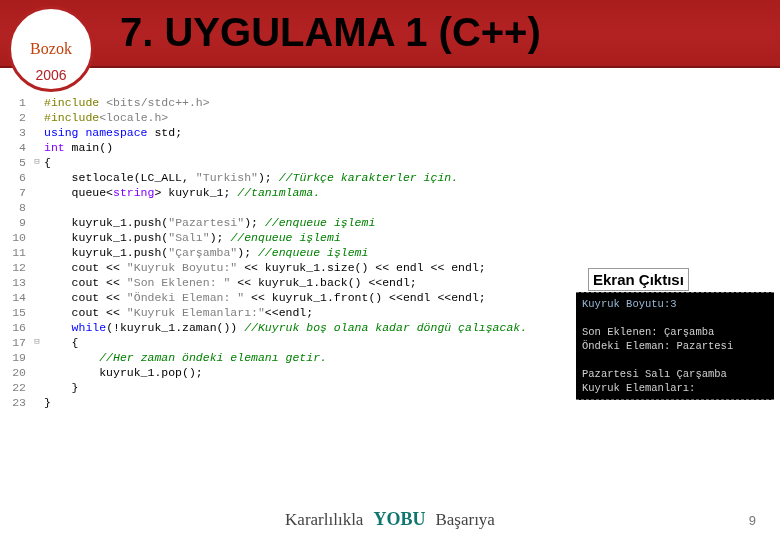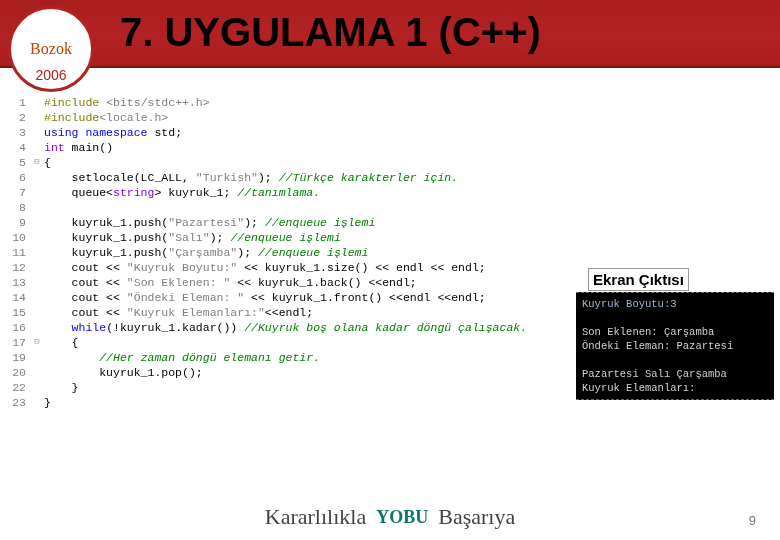--- a/index.html
+++ b/index.html
@@ -128,21 +128,21 @@
     position: absolute;
     bottom: 10px;
     left: 0; right: 0;
     display: flex;
     align-items: center;
     justify-content: center;
     gap: 10px;
   }
   .footer .motto {
     font-family: "Brush Script MT", cursive;
-    font-size: 22px;
+    font-size: 17px;
     color: #444;
   }
   .footer .yobu {
     font-weight: bold;
     font-size: 18px;
     color: #0f766e;
     font-family: "Times New Roman", serif;
   }
   .page-num {
     position: absolute;
@@ -172,23 +172,23 @@
     <div class="code-line"><span class="lineno">6</span><span class="fold"></span><span class="code-content"><span class="c-id">    setlocale(LC_ALL, </span><span class="c-str">"Turkish"</span><span class="c-pun">); </span><span class="c-cmt">//Türkçe karakterler için.</span></span></div>
     <div class="code-line"><span class="lineno">7</span><span class="fold"></span><span class="code-content"><span class="c-id">    queue&lt;</span><span class="c-type">string</span><span class="c-id">&gt; kuyruk_1; </span><span class="c-cmt">//tanımlama.</span></span></div>
     <div class="code-line"><span class="lineno">8</span><span class="fold"></span><span class="code-content"><span></span></span></div>
     <div class="code-line"><span class="lineno">9</span><span class="fold"></span><span class="code-content"><span class="c-id">    kuyruk_1.push(</span><span class="c-str">"Pazartesi"</span><span class="c-pun">); </span><span class="c-cmt">//enqueue işlemi</span></span></div>
     <div class="code-line"><span class="lineno">10</span><span class="fold"></span><span class="code-content"><span class="c-id">    kuyruk_1.push(</span><span class="c-str">"Salı"</span><span class="c-pun">); </span><span class="c-cmt">//enqueue işlemi</span></span></div>
     <div class="code-line"><span class="lineno">11</span><span class="fold"></span><span class="code-content"><span class="c-id">    kuyruk_1.push(</span><span class="c-str">"Çarşamba"</span><span class="c-pun">); </span><span class="c-cmt">//enqueue işlemi</span></span></div>
     <div class="code-line"><span class="lineno">12</span><span class="fold"></span><span class="code-content"><span class="c-id">    cout &lt;&lt; </span><span class="c-str">"Kuyruk Boyutu:"</span><span class="c-id"> &lt;&lt; kuyruk_1.size() &lt;&lt; endl &lt;&lt; endl;</span></span></div>
     <div class="code-line"><span class="lineno">13</span><span class="fold"></span><span class="code-content"><span class="c-id">    cout &lt;&lt; </span><span class="c-str">"Son Eklenen: "</span><span class="c-id"> &lt;&lt; kuyruk_1.back() &lt;&lt;endl;</span></span></div>
     <div class="code-line"><span class="lineno">14</span><span class="fold"></span><span class="code-content"><span class="c-id">    cout &lt;&lt; </span><span class="c-str">"Öndeki Eleman: "</span><span class="c-id"> &lt;&lt; kuyruk_1.front() &lt;&lt;endl &lt;&lt;endl;</span></span></div>
     <div class="code-line"><span class="lineno">15</span><span class="fold"></span><span class="code-content"><span class="c-id">    cout &lt;&lt; </span><span class="c-str">"Kuyruk Elemanları:"</span><span class="c-id">&lt;&lt;endl;</span></span></div>
-    <div class="code-line"><span class="lineno">16</span><span class="fold"></span><span class="code-content"><span>    </span><span class="c-kw">while</span><span class="c-id">(!kuyruk_1.kadar()) </span><span class="c-cmt">//Kuyruk boş olana kadar döngü çalışacak.</span></span></div>
+    <div class="code-line"><span class="lineno">16</span><span class="fold"></span><span class="code-content"><span>    </span><span class="c-kw">while</span><span class="c-id">(!kuyruk_1.zaman()) </span><span class="c-cmt">//Kuyruk boş olana kadar döngü çalışacak.</span></span></div>
     <div class="code-line"><span class="lineno">17</span><span class="fold">⊟</span><span class="code-content"><span class="c-pun">    {</span></span></div>
-    <div class="code-line"><span class="lineno">19</span><span class="fold"></span><span class="code-content"><span>        </span><span class="c-cmt">//Her zaman döngü elemanı getir.</span></span></div>
+    <div class="code-line"><span class="lineno">19</span><span class="fold"></span><span class="code-content"><span>        </span><span class="c-cmt">//Her zaman öndeki elemanı getir.</span></span></div>
     <div class="code-line"><span class="lineno">20</span><span class="fold"></span><span class="code-content"><span class="c-id">        kuyruk_1.pop();</span></span></div>
     <div class="code-line"><span class="lineno">22</span><span class="fold"></span><span class="code-content"><span class="c-pun">    }</span></span></div>
     <div class="code-line"><span class="lineno">23</span><span class="fold"></span><span class="code-content"><span class="c-pun">}</span></span></div>
   </div>
 
 <div class="output-label">Ekran Çıktısı</div>
 
 <div class="console" id="console">
     <div class="out-line title-line">Kuyruk Boyutu:3</div>
     <div class="out-line ">&nbsp;</div>

